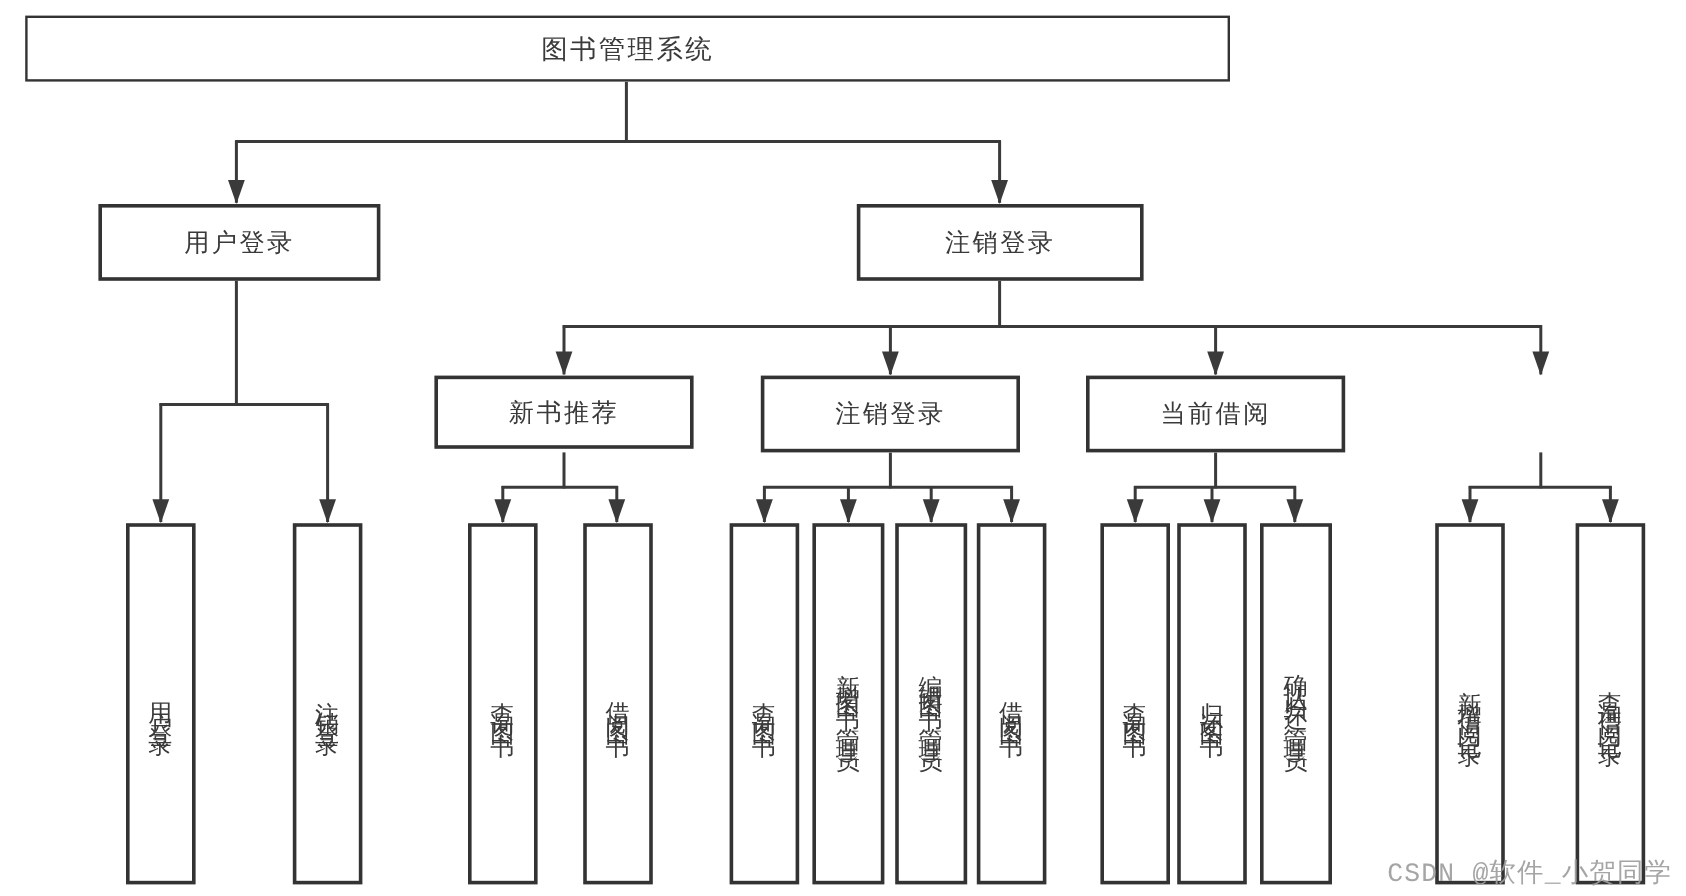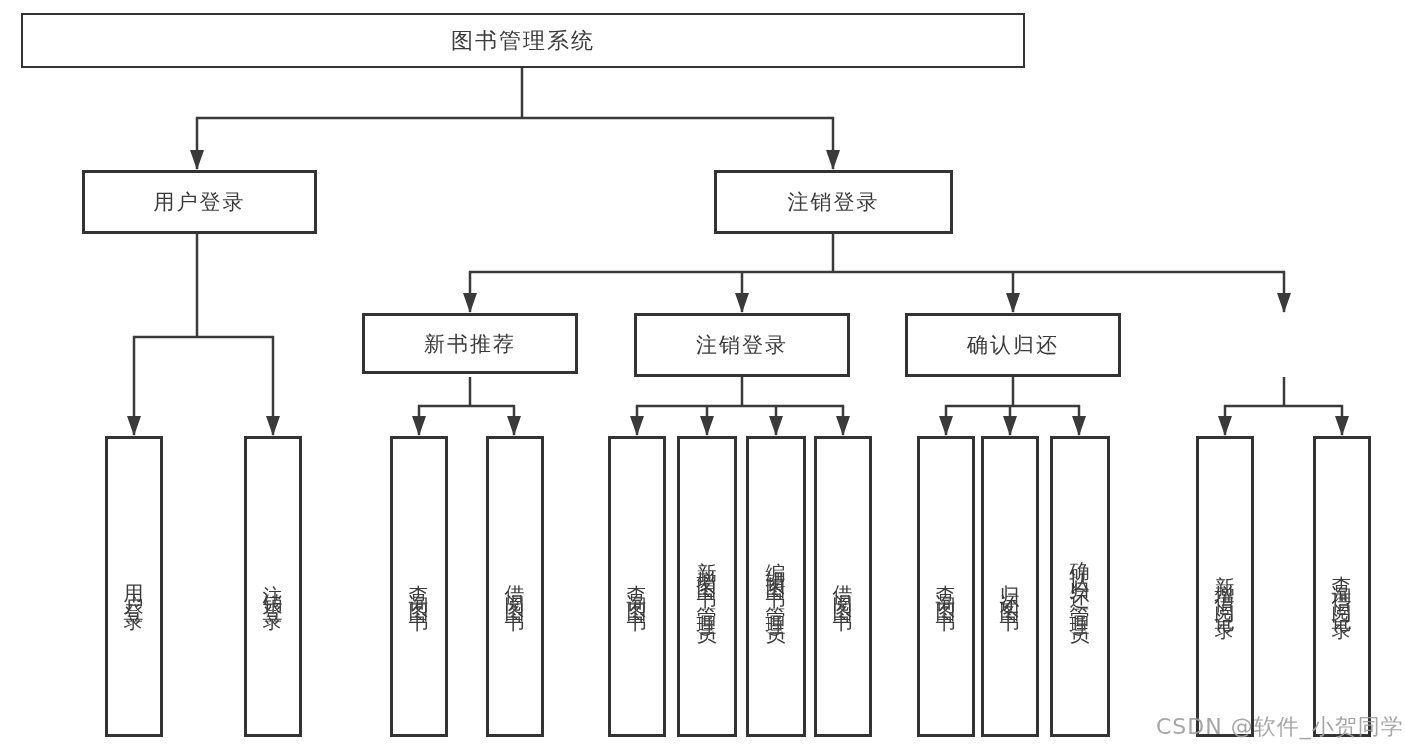--- a/index.html
+++ b/index.html
@@ -39,20 +39,21 @@
     line-height:1;
   }
   .watermark{
     position:absolute;z-index:3;
     left:1156px;top:712px;
     font-size:22px;
     letter-spacing:1px;
     color:var(--watermark);
     opacity:.92;
     white-space:nowrap;
+    font-family:Liberation Mono, monospace;
   }
 </style>
 </head>
 <body>
 
 <div class="canvas">
 
   <svg class="connectors" width="1405" height="747" viewBox="0 0 1405 747">
     <defs>
       <marker id="ah" orient="auto" markerUnits="userSpaceOnUse" refX="19" refY="0" style="overflow:visible">
@@ -103,21 +104,21 @@
     </g>
   </svg>
 
   <div class="node root-node" style="left:21px;top:13px;width:1004px;height:55px">图书管理系统</div>
 
   <div class="node h-node" style="left:82px;top:170px;width:235px;height:64px">用户登录</div>
   <div class="node h-node" style="left:714px;top:170px;width:239px;height:64px">注销登录</div>
 
   <div class="node h-node" style="left:362px;top:313px;width:216px;height:61px">新书推荐</div>
   <div class="node h-node" style="left:634px;top:313px;width:216px;height:64px">注销登录</div>
-  <div class="node h-node" style="left:905px;top:313px;width:216px;height:64px">确认归还</div>
+  <div class="node h-node" style="left:905px;top:313px;width:216px;height:64px">当前借阅</div>
 
   <div class="node v-node" style="left:105px;top:436px;width:58px;height:301px">用户登录</div>
   <div class="node v-node" style="left:244px;top:436px;width:58px;height:301px">注销登录</div>
 
   <div class="node v-node" style="left:390px;top:436px;width:58px;height:301px">查询图书</div>
   <div class="node v-node" style="left:486px;top:436px;width:58px;height:301px">借阅图书</div>
 
   <div class="node v-node" style="left:608px;top:436px;width:58px;height:301px">查询图书</div>
   <div class="node v-node" style="left:677px;top:436px;width:60px;height:301px">新增图书（管理员）</div>
   <div class="node v-node" style="left:746px;top:436px;width:60px;height:301px">编辑图书（管理员）</div>

